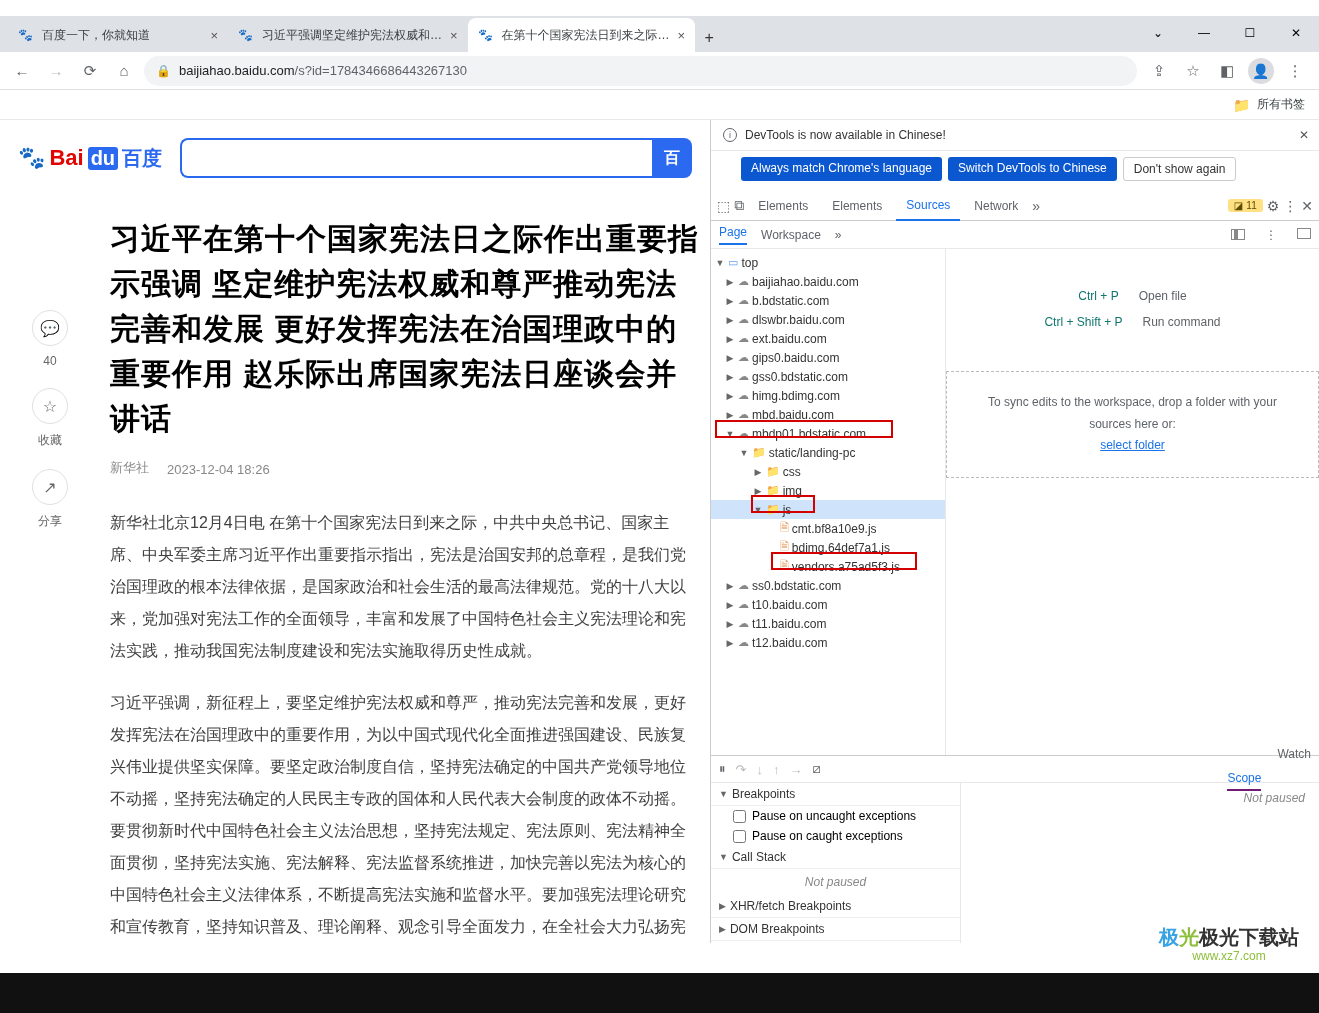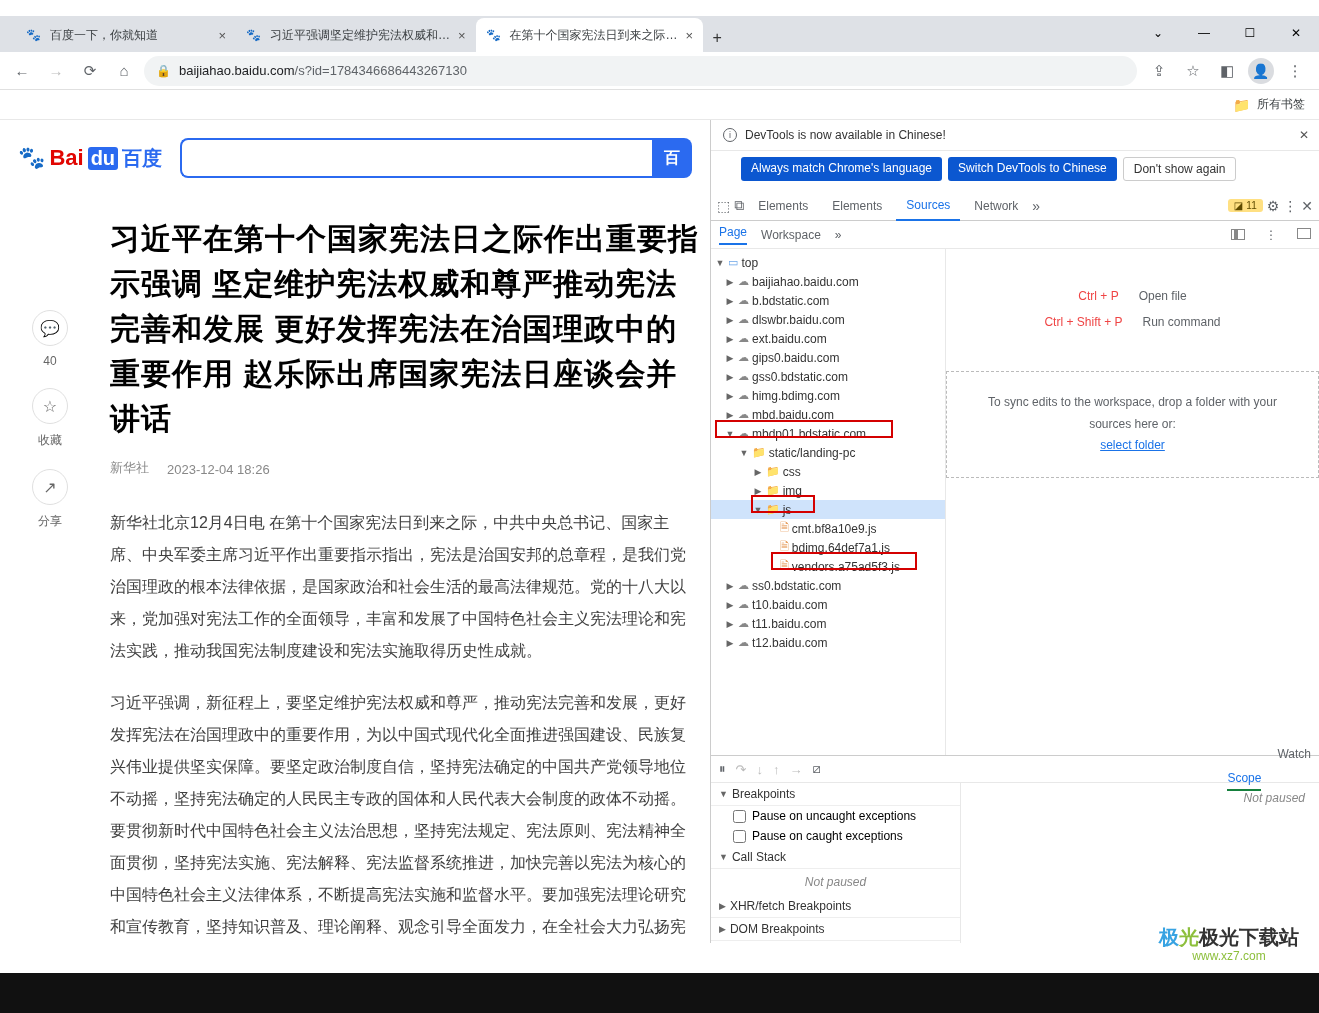--- a/index.html
+++ b/index.html
@@ -2,21 +2,21 @@
 <html><head>
 <meta charset="utf-8">
 <style>
 * { margin:0; padding:0; box-sizing:border-box; font-family:"Segoe UI",Arial,sans-serif; }
 body { width:1319px; height:1013px; background:#fff; overflow:hidden; position:relative; }
 
 
 .titlebar { height:16px; background:#fff; position:relative; }
 
 
-.tabrow { height:36px; background:#dee1e6; display:flex; align-items:flex-end; padding-left:16px; position:relative; }
+.tabrow { height:36px; background:#dee1e6; display:flex; align-items:flex-end; padding-left:8px; position:relative; }
 .tab { height:34px; min-width:220px; display:flex; align-items:center; padding:0 10px; border-radius:8px 8px 0 0; font-size:12px; color:#3c4043; gap:8px; position:relative; }
 .tab.active { background:#fff; }
 .tab .favicon { width:16px; height:16px; border-radius:50%; display:inline-flex; align-items:center; justify-content:center; font-size:10px; color:#2b6af0; }
 .paw { width:16px; height:16px; position:relative; }
 .paw::before { content:"🐾"; font-size:12px; color:#2b6af0; }
 .tab-close { margin-left:auto; font-size:13px; color:#555; cursor:pointer; }
 .newtab { width:28px; height:28px; display:flex; align-items:center; justify-content:center; font-size:16px; color:#333; cursor:pointer; }
 .winbtns { position:absolute; right:0; top:0; display:flex; }
 .winbtns div { width:46px; height:34px; display:flex; align-items:center; justify-content:center; font-size:12px; }
 
@@ -90,27 +90,27 @@
 .tree-row.sel { background:#cfe3fb; }
 .tree-row .arr { width:10px; display:inline-block; text-align:center; color:#666; font-size:9px;}
 .tree-row .cloud { color:#888; font-size:11px; }
 .tree-row .folder { color:#6ea7e8; font-size:11px; }
 .tree-row .file { color:#e28a3d; font-size:11px; }
 .ind1{padding-left:14px;} .ind2{padding-left:28px;} .ind3{padding-left:42px;} .ind4{padding-left:56px;}
 .redbox { position:absolute; border:2px solid #d40000; pointer-events:none; }
 
 .rightpane { flex:1; display:flex; flex-direction:column; align-items:center; justify-content:flex-start; font-size:12px; color:#5f6368; padding-top:40px; }
 .kbd-row { display:flex; gap:20px; margin-bottom:12px; }
-.kbd-row .k { color:#ef4444; }
+.kbd-row .k { color:#0f766e; }
 .dashed { border:1px dashed #bbb; padding:20px 26px; margin-top:30px; text-align:center; line-height:1.8; color:#5f6368; }
 .dashed a { color:#1a73e8; text-decoration:underline; cursor:pointer; }
 
 .dt-dbgbar { height:28px; border-top:1px solid #ccc; border-bottom:1px solid #e8e8e8; display:flex; align-items:center; padding:0 8px; gap:10px; font-size:13px; color:#5f6368; }
 .dt-dbgbar .dbgright { margin-left:auto; display:flex; gap:16px; font-size:12px;}
-.dt-dbgbar .dbgright .sc{color:#1a73e8; border-bottom:2px solid #15803d; padding-bottom:4px;margin-top:24px;}
+.dt-dbgbar .dbgright .sc{color:#1a73e8; border-bottom:2px solid #701a75; padding-bottom:4px;margin-top:24px;}
 
 .dt-panels { display:flex; height:160px; border-top:0; }
 .panL { flex:0 0 250px; border-right:1px solid #e8e8e8; overflow:auto; font-size:12px; }
 .panR { flex:1; font-size:12px; color:#888; display:flex; align-items:flex-start; justify-content:flex-end; padding:8px 14px; font-style:italic;}
 .sect { padding:4px 8px; border-bottom:1px solid #eee; display:flex; align-items:center; gap:4px; color:#333;}
 .sect .tri { font-size:9px; color:#666; }
 .chk { display:flex; align-items:center; gap:6px; padding:3px 8px 3px 22px; }
 .chk input { width:13px; height:13px; }
 .notpaused { text-align:center; font-style:italic; color:#888; padding:6px 0; }
 

